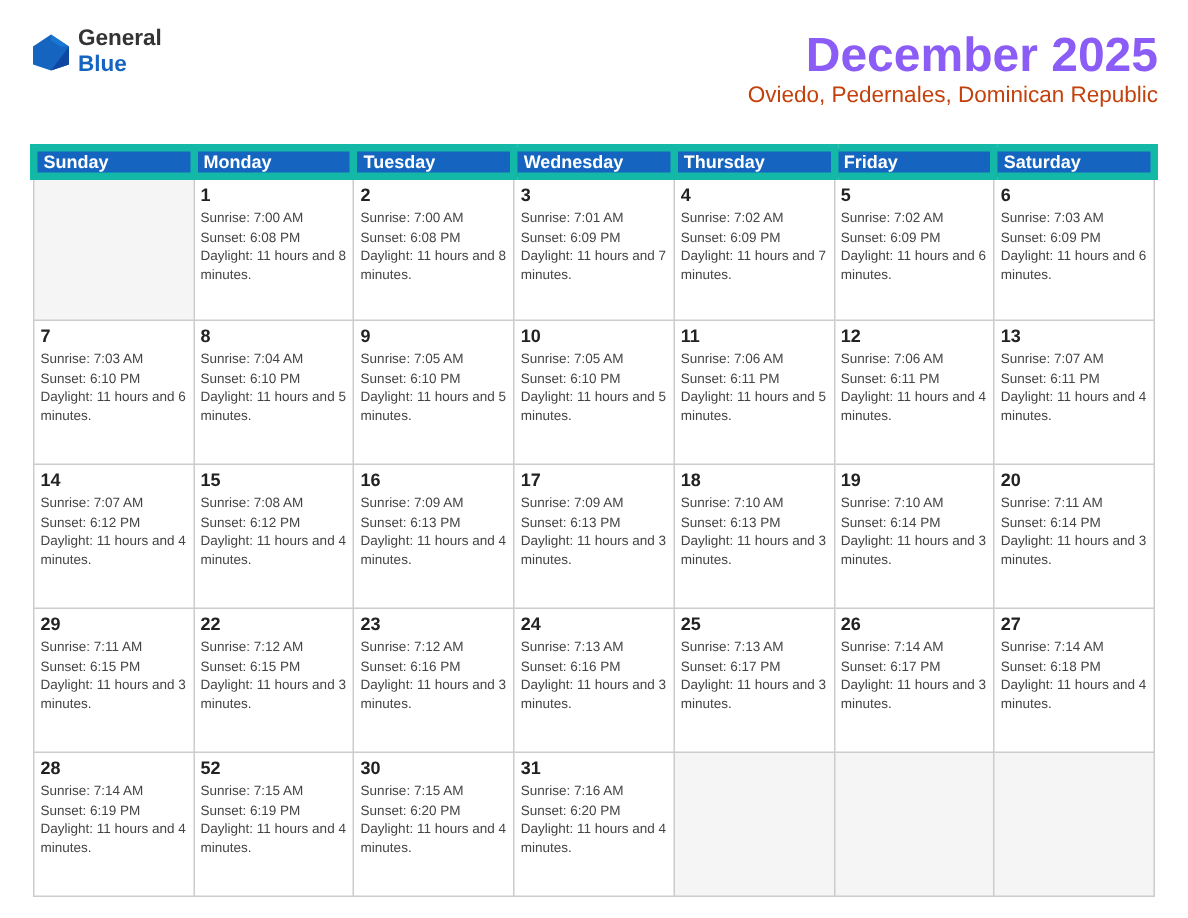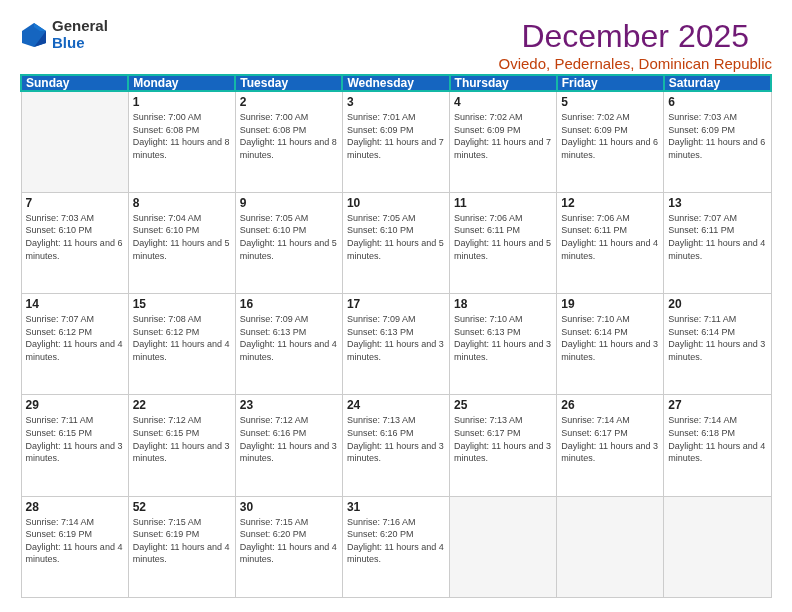--- a/index.html
+++ b/index.html
@@ -14,21 +14,21 @@
       width: 792px;
       height: 612px;
       padding: 18px 20px 14px 20px;
       display: flex;
       flex-direction: column;
     }
     .header {
       display: flex;
       justify-content: space-between;
       align-items: flex-start;
-      margin-bottom: 2px;
+      margin-bottom: 24px;
     }
     .logo {
       display: flex;
       align-items: center;
       gap: 4px;
     }
     .logo-text {
       font-size: 15px;
       font-weight: bold;
       line-height: 1.1;
@@ -37,42 +37,41 @@
     .logo-blue { color: #1565c0; }
     .logo-icon {
       width: 28px;
       height: 28px;
     }
     .title-block {
       text-align: right;
     }
     .calendar-title {
       font-size: 32px;
-      font-weight: normal;
-      color: #701a75;
-      text-align: center;
+      font-weight: bold;
+      color: #8b5cf6;
     }
     .calendar-subtitle {
       font-size: 15px;
       color: #c2410c;
     }
     .calendar {
       flex: 1;
       border-collapse: collapse;
       width: 100%;
       table-layout: fixed;
     }
     .calendar thead tr th {
       background: #1565c0;
       color: #fff;
       font-size: 12px;
       font-weight: bold;
       padding: 0 4px;
       text-align: left;
-      border: 2px solid #14b8a6;
+      border: 5px solid #14b8a6;
     }
     .calendar tbody tr td {
       vertical-align: top;
       border: 1px solid #ccc;
       padding: 3px 4px;
       font-size: 9.5px;
       color: #333;
       background: #fff;
       height: 88px;
     }

